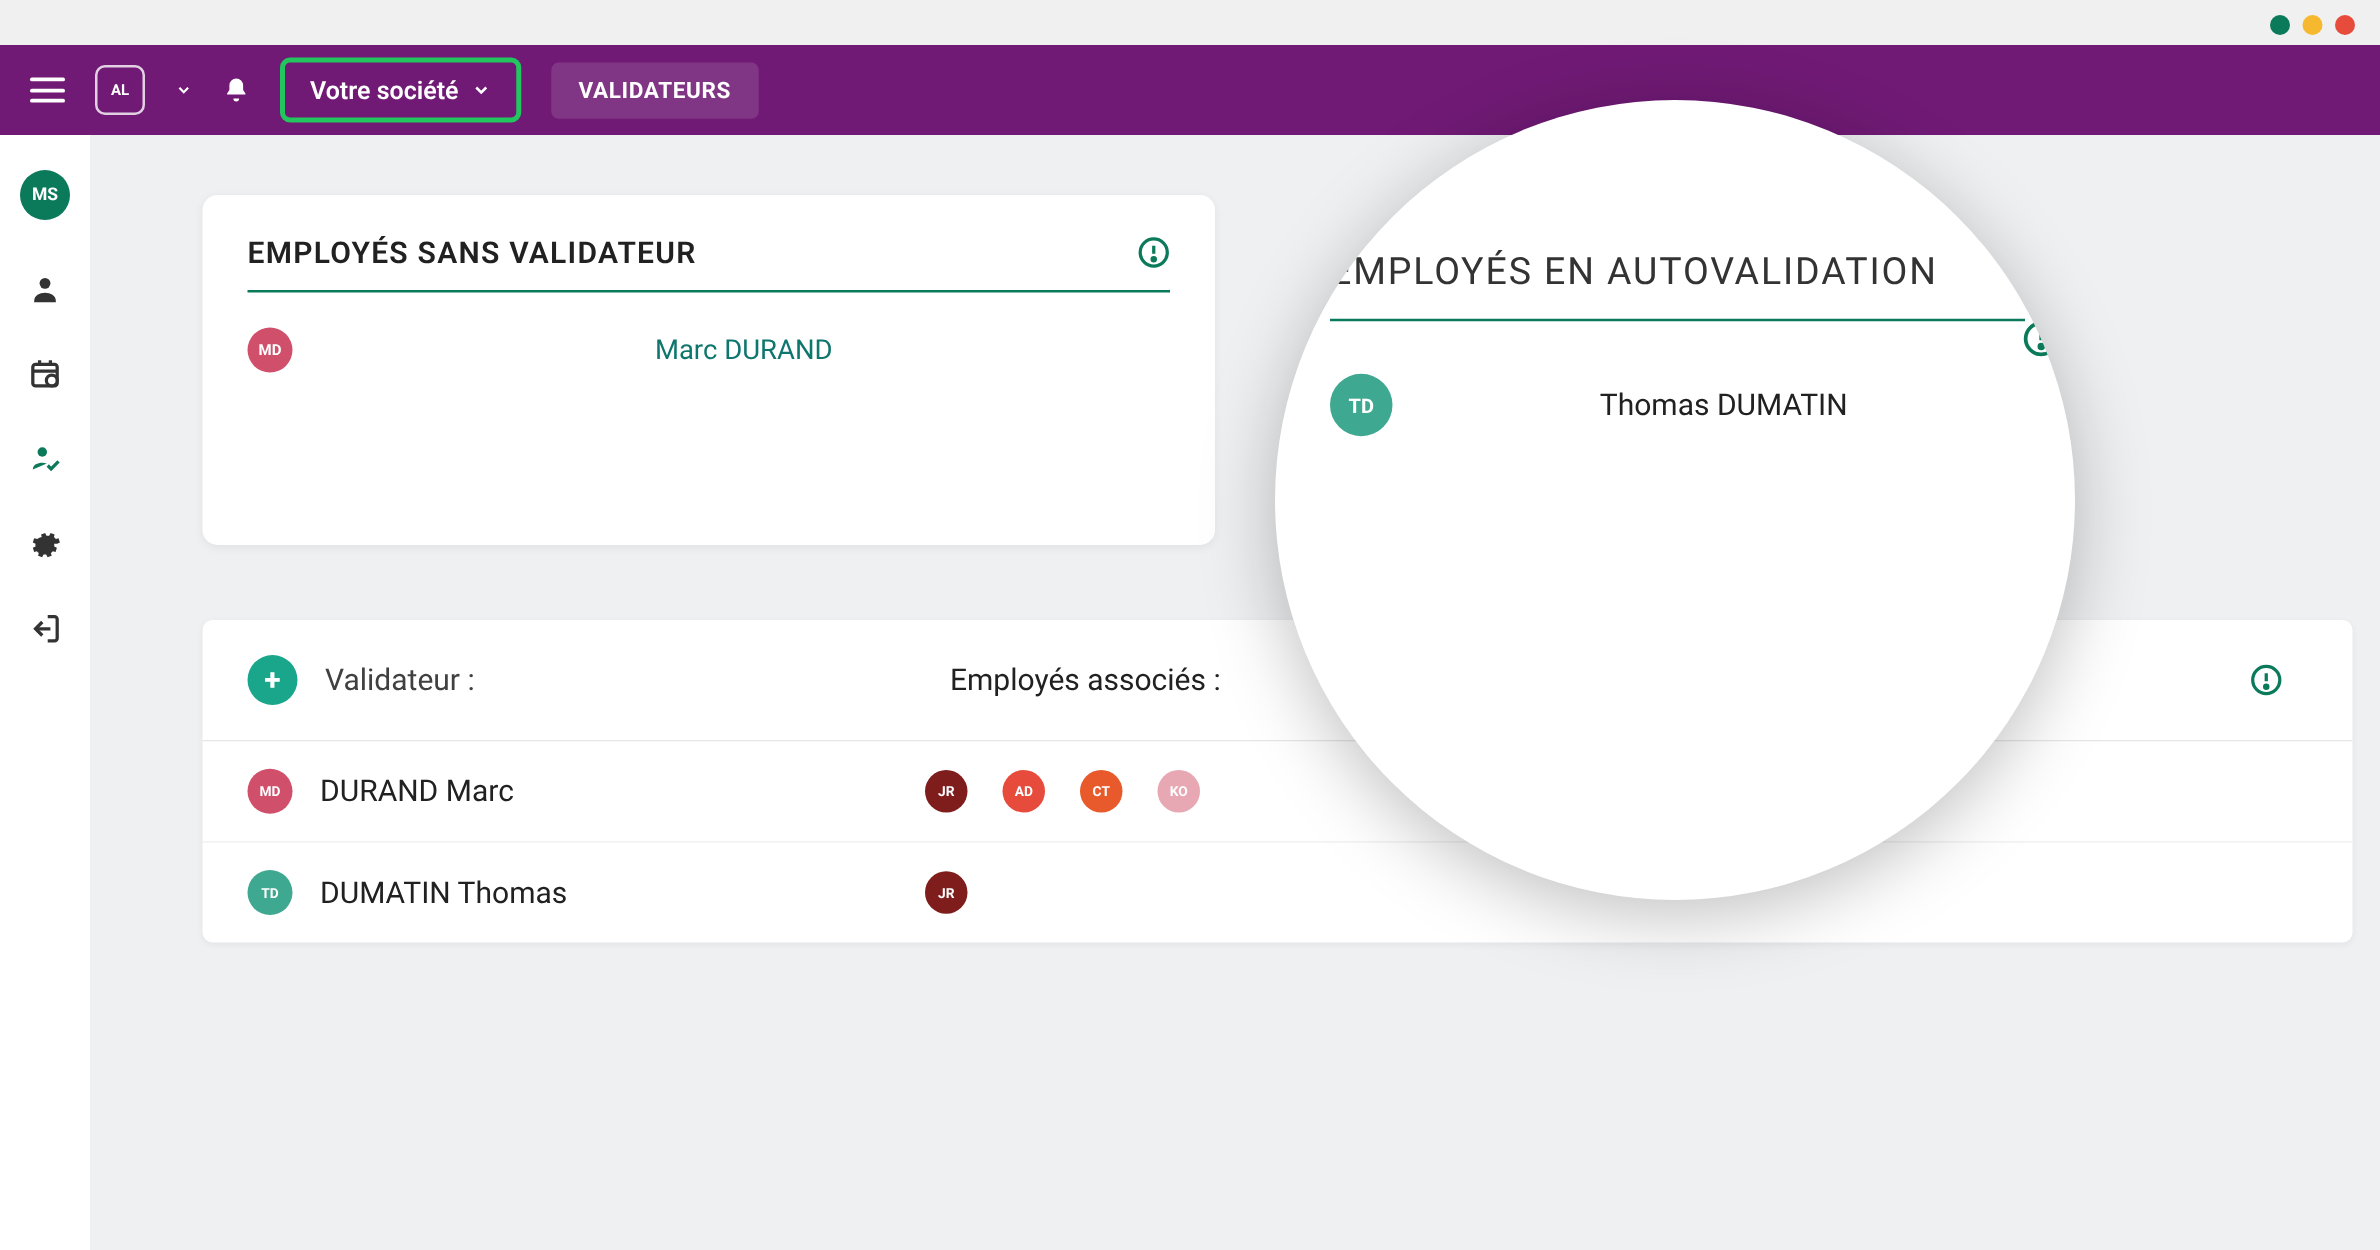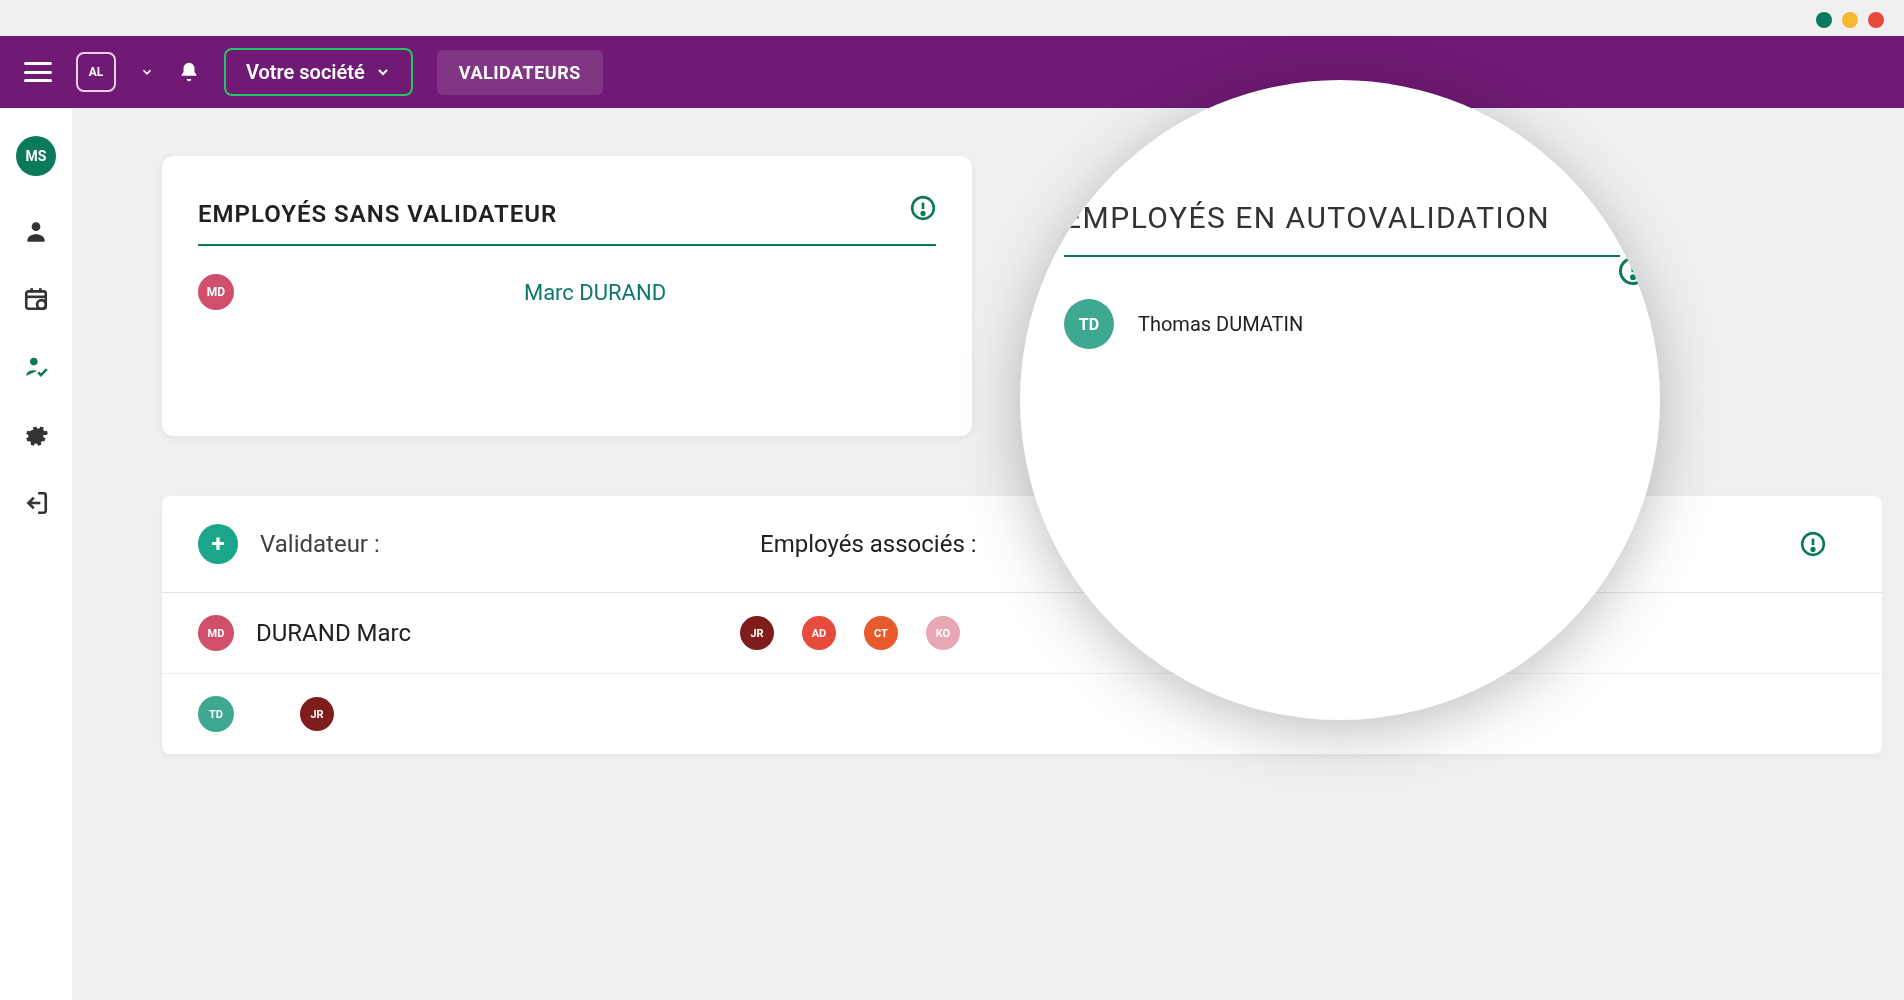--- a/index.html
+++ b/index.html
@@ -10,48 +10,48 @@
 .dot-green { background: #0b7a5a; }
 .dot-yellow { background: #f5b82e; }
 .dot-red { background: #e64b3c; }
 
 .topbar { position: absolute; top: 36px; left: 0; right: 0; height: 72px; background: #701a75; display: flex; align-items: center; padding: 0 24px; gap: 24px; color: #fff; }
 .menu-icon { width: 28px; height: 20px; display: flex; flex-direction: column; justify-content: space-between; cursor: pointer; }
 .menu-icon span { display: block; height: 3px; background: #fff; border-radius: 2px; }
 .logo-hex { width: 40px; height: 40px; border: 2px solid rgba(255,255,255,0.8); border-radius: 8px; display: flex; align-items: center; justify-content: center; font-size: 12px; font-weight: 700; cursor: pointer; }
 .chevron { font-size: 14px; cursor: pointer; }
 .bell { width: 22px; height: 22px; cursor: pointer; }
-.company-select { border: 2px solid #22c55e; border-radius: 8px; padding: 10px 20px; font-size: 20px; font-weight: 600; display: flex; align-items: center; gap: 10px; cursor: pointer; }
+.company-select { border: 4px solid #22c55e; border-radius: 8px; padding: 10px 20px; font-size: 20px; font-weight: 600; display: flex; align-items: center; gap: 10px; cursor: pointer; }
 .tab-button { background: rgba(255,255,255,0.12); border-radius: 6px; padding: 12px 22px; font-size: 18px; font-weight: 700; letter-spacing: 0.5px; cursor: pointer; }
 
 .sidebar { position: absolute; top: 108px; left: 0; width: 72px; bottom: 0; background: #fff; display: flex; flex-direction: column; align-items: center; padding-top: 28px; gap: 42px; }
 .avatar-ms { width: 40px; height: 40px; border-radius: 50%; background: #0b7a5a; color: #fff; display: flex; align-items: center; justify-content: center; font-size: 14px; font-weight: 700; cursor: pointer; }
 .side-icon { width: 26px; height: 26px; color: #333; cursor: pointer; }
 .side-icon.active { color: #0b7a5a; }
 
 .main { position: absolute; top: 108px; left: 72px; right: 0; bottom: 0; background: #eef0f2; padding: 48px 0 0 90px; }
 
 .cards-row { display: flex; gap: 56px; }
 .card { background: #fff; border-radius: 12px; padding: 32px 36px; box-shadow: 0 2px 8px rgba(0,0,0,0.06); position: relative; }
 .card-left { width: 810px; height: 280px; }
 .card-title-row { display: flex; justify-content: space-between; align-items: center; border-bottom: 2px solid #0b7a5a; padding-bottom: 16px; }
-.card-title { font-size: 24px; font-weight: 600; letter-spacing: 1px; color: #212121; margin-top: 12px; }
+.card-title { font-size: 24px; font-weight: 600; letter-spacing: 1px; color: #212121; }
 .warn-icon { width: 26px; height: 26px; color: #0b7a5a; }
 .employee-row { display: flex; align-items: center; gap: 20px; padding-top: 28px; }
 .emp-avatar { width: 36px; height: 36px; border-radius: 50%; display: flex; align-items: center; justify-content: center; color: #fff; font-size: 12px; font-weight: 700; }
 .emp-avatar.md { background: #d04f6b; }
 .emp-name { flex: 1; text-align: center; font-size: 22px; color: #0f766e; }
 
 .magnify-container { position: absolute; left: 1020px; top: 80px; width: 640px; height: 640px; border-radius: 50%; background: #fff; box-shadow: 0 12px 60px rgba(0,0,0,0.25); overflow: hidden; z-index: 50; }
 .magnify-inner { padding: 120px 40px 0 44px; }
 .mag-title-row { display: flex; justify-content: space-between; align-items: center; border-bottom: 2px solid #0b7a5a; padding-bottom: 20px; }
 .mag-title { font-size: 30px; font-weight: 400; letter-spacing: 1.5px; color: #333; }
 .mag-emp-row { display: flex; align-items: center; gap: 24px; padding-top: 42px; }
 .mag-avatar { width: 50px; height: 50px; border-radius: 50%; background: #3fa890; color: #fff; display: flex; align-items: center; justify-content: center; font-size: 16px; font-weight: 700; }
-.mag-name { flex: 1; text-align: left; font-size: 20px; color: #212121; }
+.mag-name { flex: 1; text-align: center; font-size: 24px; color: #212121; }
 .mag-warn { position: absolute; top: 176px; right: 12px; color: #0b7a5a; }
 
 .validator-table { background: #fff; border-radius: 8px; margin-top: 60px; width: 100%; max-width: 1720px; box-shadow: 0 2px 6px rgba(0,0,0,0.05); }
 .vt-header { display: flex; align-items: center; padding: 28px 36px; border-bottom: 1px solid #e5e5e5; }
 .vt-add { width: 40px; height: 40px; border-radius: 50%; background: #1aa68a; color: #fff; display: flex; align-items: center; justify-content: center; font-size: 24px; font-weight: 700; cursor: pointer; margin-right: 22px; }
 .vt-col-validator { width: 500px; font-size: 24px; color: #404040; }
 .vt-col-employees { flex: 1; font-size: 24px; color: #212121; }
 .vt-header-warn { color: #0b7a5a; margin-left: auto; position: absolute; right: 56px; }
 
 .vt-row { display: flex; align-items: center; padding: 22px 36px; border-bottom: 1px solid #eee; }
@@ -186,20 +186,21 @@
       <div class="vt-emps">
         <div class="emp-chip c-jr">JR</div>
         <div class="emp-chip c-ad">AD</div>
         <div class="emp-chip c-ct">CT</div>
         <div class="emp-chip c-ko">KO</div>
       </div>
     </div>
 
     <div class="vt-row">
       <div class="vt-av av-td">TD</div>
+      <div class="vt-name">DUMATIN Thomas</div>
       <div class="vt-emps">
         <div class="emp-chip c-jr">JR</div>
       </div>
     </div>
   </div>
 
 </div>
 
 <div class="magnify-container">
   <div class="magnify-inner">

